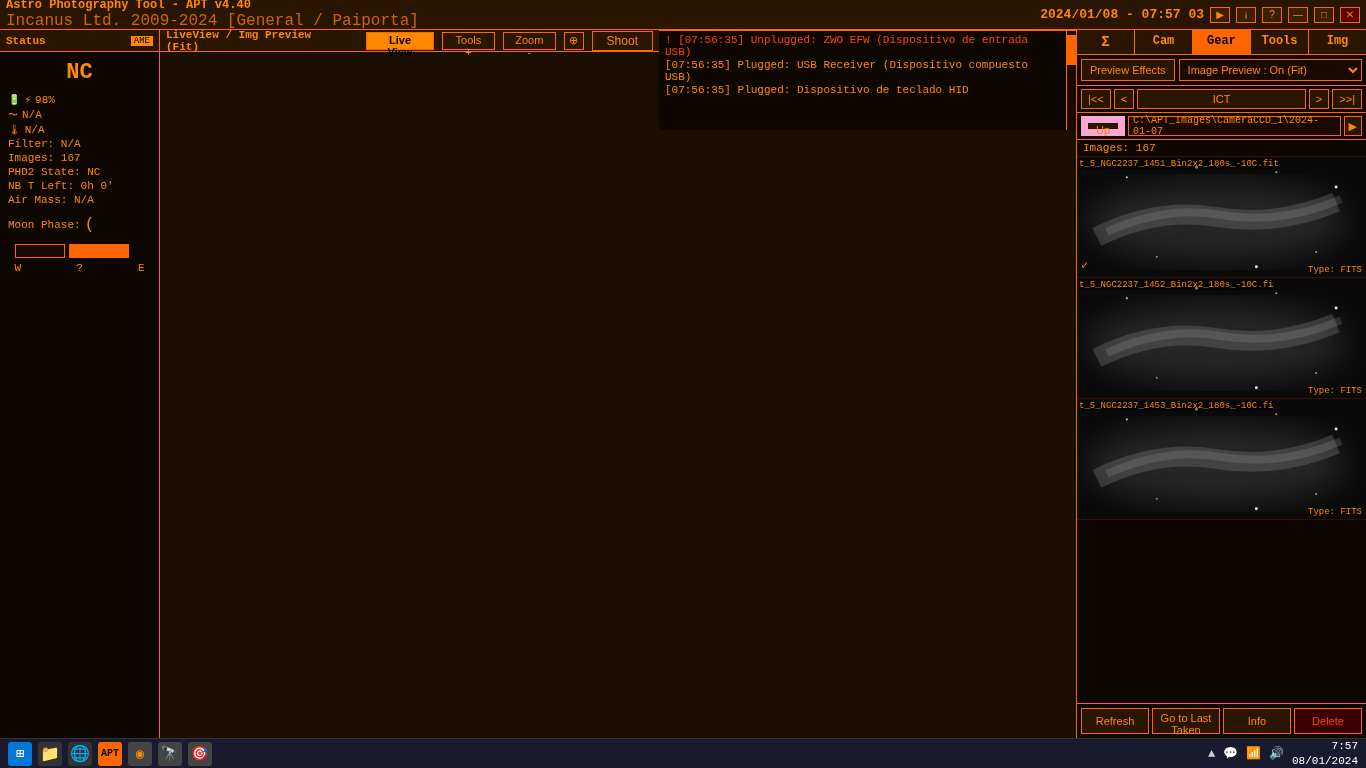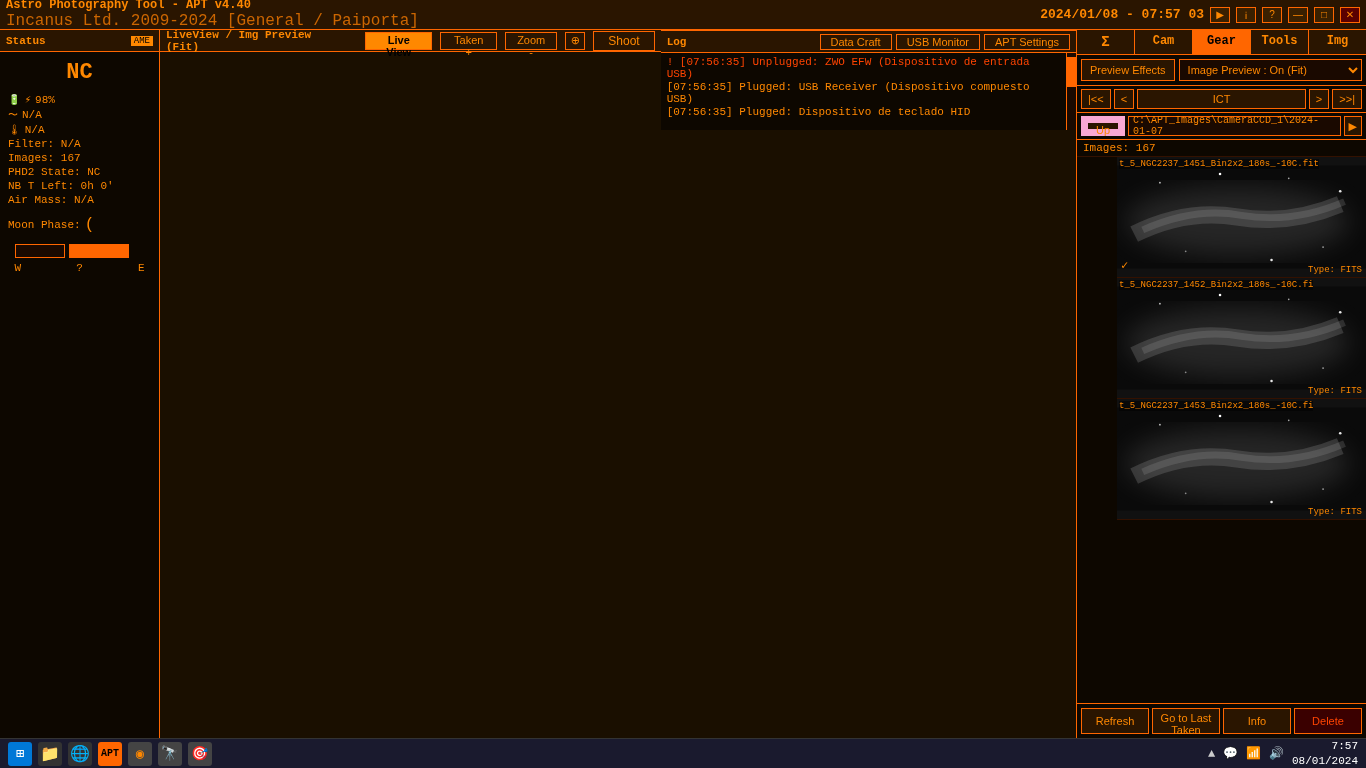--- a/index.html
+++ b/index.html
@@ -355,21 +355,20 @@
       padding: 2px 6px;
       color: #ff8800;
       font-size: 11px;
       border-bottom: 1px solid #331100;
     }
 
     #thumbnails {
       flex: 1;
       overflow-y: auto;
       background: #0d0700;
-      margin-left: 40px;
     }
     .thumb-item {
       border-bottom: 1px solid #331100;
       position: relative;
       cursor: pointer;
     }
     .thumb-img {
       width: 100%;
       height: 120px;
       background: #000;
@@ -542,21 +541,21 @@
         </div>
       </div>
     </div>
   </div>
 
   <div id="center-panel">
     <div id="liveview-header">
       <span id="liveview-title">LiveView / Img Preview (Fit)</span>
       <div style="flex:1;"></div>
       <button class="live-view-btn">Live View</button>
-      <button class="nav-btn">Taken +</button>
+      <button class="nav-btn">Tools +</button>
       <button class="nav-btn">Zoom -</button>
       <button class="crosshair-btn">⊕</button>
       <button class="shoot-btn">Shoot</button>
     </div>
 
     <div id="image-area">
       <div class="corner-marker"></div>
 
       <svg id="nebula-canvas" viewBox="0 0 820 540" preserveAspectRatio="xMidYMid slice">
         <defs>
@@ -622,28 +621,20 @@
 
         <ellipse cx="280" cy="330" rx="120" ry="50" fill="#999" opacity="0.2" filter="url(#blur1)" transform="rotate(-15 280 330)"></ellipse>
         <ellipse cx="500" cy="280" rx="100" ry="40" fill="#888" opacity="0.18" filter="url(#blur1)" transform="rotate(-10 500 280)"></ellipse>
 
         <path d="M150,420 Q250,340 380,360 Q450,370 530,310 Q600,260 680,270" stroke="#bbb" stroke-width="8" fill="none" opacity="0.3" filter="url(#blur3)"></path>
         <path d="M200,380 Q300,300 420,320 Q520,340 620,270" stroke="#aaa" stroke-width="12" fill="none" opacity="0.2" filter="url(#blur3)"></path>
       </svg>
     </div>
 
     <div id="log-panel">
-      <div id="log-header">
-        <span class="section-title">Log</span>
-        <div style="display:flex;gap:4px;">
-          <button class="log-btn">Data Craft</button>
-          <button class="log-btn">USB Monitor</button>
-          <button class="log-btn">APT Settings</button>
-        </div>
-      </div>
       <div style="display:flex;flex:1;overflow:hidden;">
         <div id="log-content">
           <div id="log-entries">
               <div class="log-entry log-warn">! [07:56:35] Unplugged: ZWO EFW (Dispositivo de entrada USB)</div>
               <div class="log-entry">  [07:56:35] Plugged: USB Receiver (Dispositivo compuesto USB)</div>
               <div class="log-entry">  [07:56:35] Plugged: Dispositivo de teclado HID</div>
             </div>
         </div>
         <div id="log-scroll">
           <div class="log-scroll-thumb"></div>

